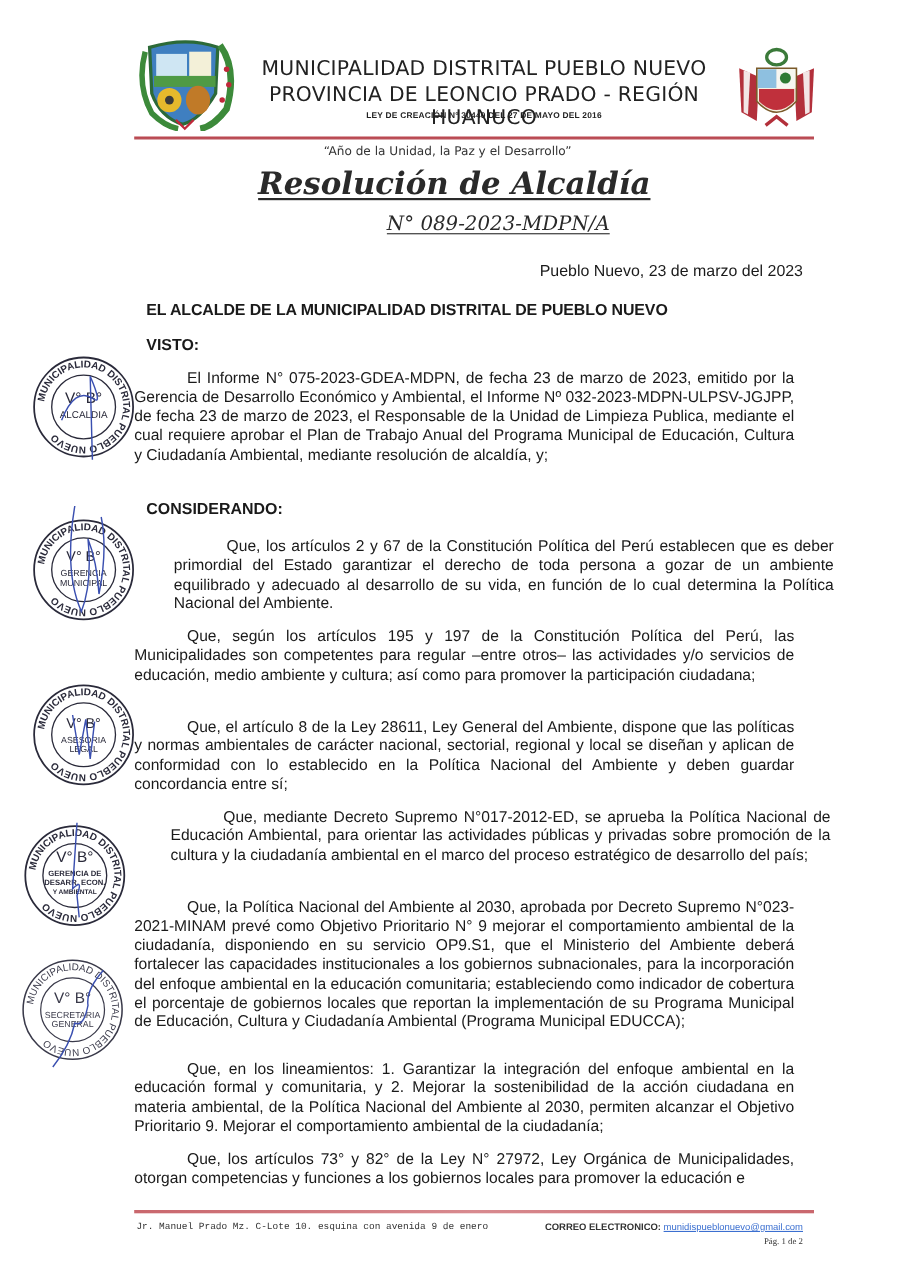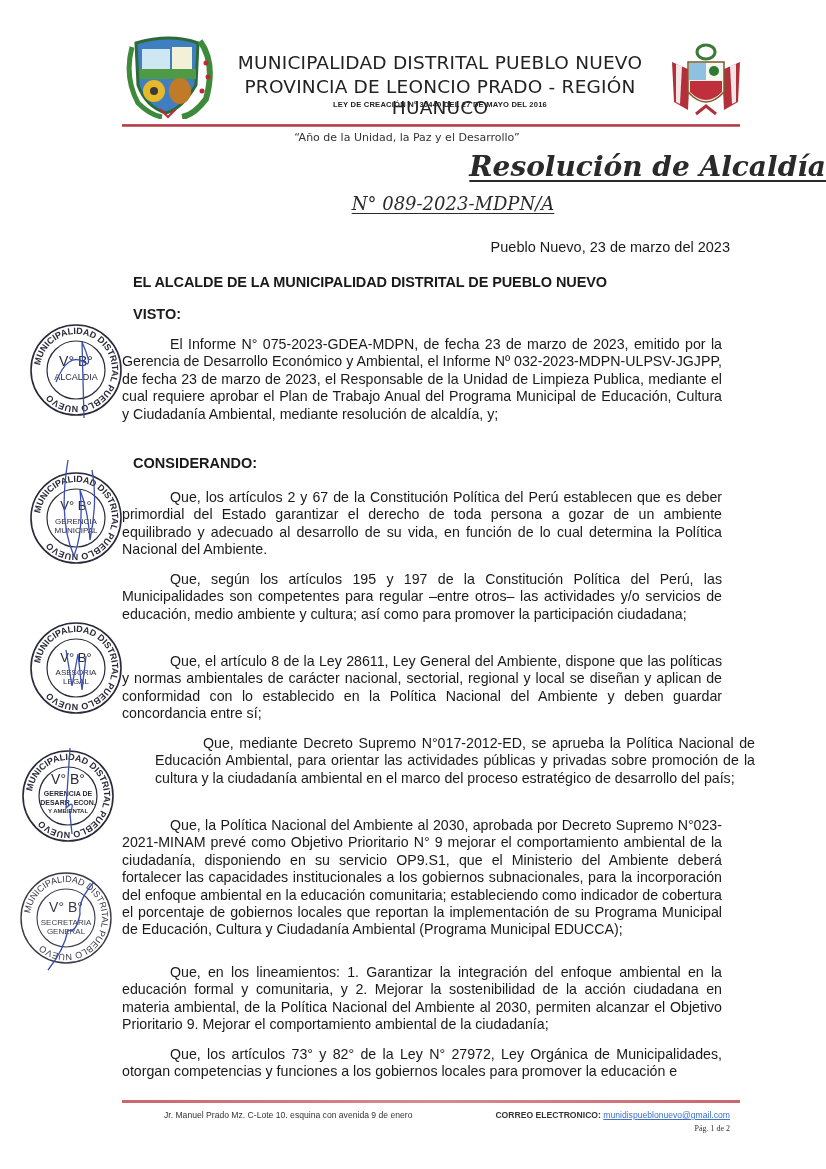--- a/index.html
+++ b/index.html
@@ -8,54 +8,54 @@
   
   .logo-left { position: absolute; left: 122px; top: 33px; width: 96px; height: 86px; }
   .logo-right { position: absolute; left: 668px; top: 40px; width: 76px; height: 80px; }
   .hdr-title { position: absolute; left: 220px; width: 440px; text-align: center; font-family: "DejaVu Sans", sans-serif; font-weight: normal; color: #222; letter-spacing: 0.2px; }
   .hdr-t1 { top: 52px; font-size: 18.5px; }
   .hdr-t2 { top: 76px; font-size: 18.5px; }
   .hdr-t3 { top: 100px; font-size: 7.6px; font-weight: bold; font-family: "Liberation Sans", sans-serif; }
   .hdr-line { position: absolute; left: 122px; top: 124px; width: 618px; height: 3px; background: linear-gradient(#c9676d, #b23a44, #d18b90); }
   .motto { position: absolute; left: 0; width: 814px; top: 131px; text-align: center; font-family: "DejaVu Sans", sans-serif; font-size: 11px; color: #333; }
 
-  .res-title { position: absolute; left: 0; width: 826px; top: 150px; text-align: right; font-family: "DejaVu Serif", serif; font-style: italic; font-weight: bold; font-size: 28px; color: #2a2a2a; }
+  .res-title { position: absolute; left: 0; width: 826px; top: 150px; text-align: center; font-family: "DejaVu Serif", serif; font-style: italic; font-weight: bold; font-size: 28px; color: #2a2a2a; }
   .res-title span { text-decoration: underline; text-underline-offset: 4px; }
   .res-num { position: absolute; left: 0; width: 826px; top: 193px; text-align: center; font-family: "DejaVu Serif", serif; font-style: italic; font-size: 18px; color: #2a2a2a; margin-left: 40px; }
   .res-num span { text-decoration: underline; text-underline-offset: 3px; }
 
   .date { position: absolute; right: 96px; top: 239px; font-size: 14.5px; }
   .alcalde { position: absolute; left: 133px; top: 274px; font-size: 14.5px; font-weight: bold; letter-spacing: -0.1px; }
   .section { position: absolute; left: 133px; font-size: 14.5px; font-weight: bold; }
   .sec-visto { top: 306px; }
   .sec-cons { top: 455px; }
 
   .body-text { position: absolute; left: 122px; width: 600px; font-size: 14.2px; line-height: 17.4px; text-align: justify; }
   .body-text p { margin: 0; text-indent: 48px; }
   .p-visto { top: 336px; }
-  .p1 { top: 489px; }
+  .p1 { top: 489px; margin-left: 36px; }
   .p2 { top: 571px; }
   .p3 { top: 653px; }
   .p4 { top: 735px; margin-left: 33px; }
   .p5 { top: 817px; }
   .p6 { top: 964px; }
   .p7 { top: 1046px; }
 
   
   .stamp { position: absolute; width: 96px; height: 96px; }
   .stamp svg { width: 100%; height: 100%; overflow: visible; }
   .s1 { left: 28px; top: 322px; }
   .s2 { left: 28px; top: 470px; }
   .s3 { left: 28px; top: 620px; }
   .s4 { left: 20px; top: 748px; }
   .s5 { left: 18px; top: 870px; }
 
   
   .ftr-line { position: absolute; left: 122px; top: 1100px; width: 618px; height: 3px; background: linear-gradient(90deg, #c9676d, #d88a8f 50%, #c9676d); }
-  .ftr-addr { position: absolute; left: 124px; top: 1110px; font-family: Liberation Sans, sans-serif; font-size: 8.6px; color: #333; margin-left: 40px; }
+  .ftr-addr { position: absolute; left: 124px; top: 1110px; font-family: Liberation Mono, monospace; font-size: 8.6px; color: #333; }
   .ftr-mail { position: absolute; right: 96px; top: 1110px; font-size: 8.6px; color: #333; }
   .ftr-mail b { font-weight: bold; }
   .ftr-mail a { color: #3b6fd0; text-decoration: underline; }
   .ftr-page { position: absolute; right: 96px; top: 1124px; font-family: "Liberation Serif", serif; font-size: 8px; color: #333; }
 </style>
 </head>
 <body>
 
 <div class="logo-left">
   <svg viewBox="0 0 96 86" width="96" height="86">

